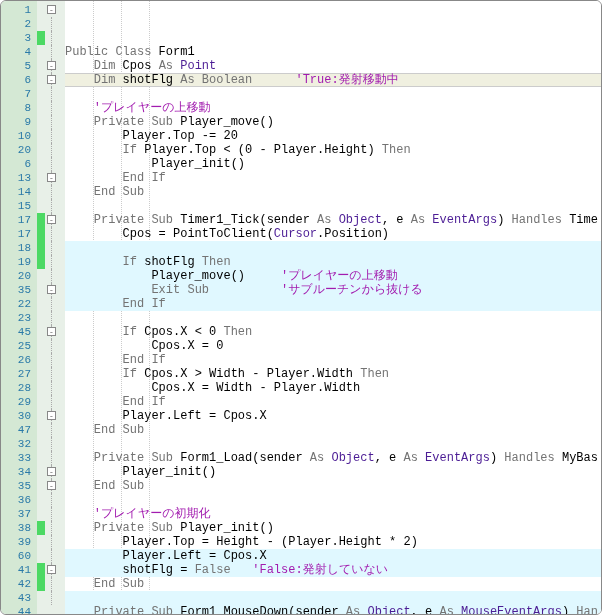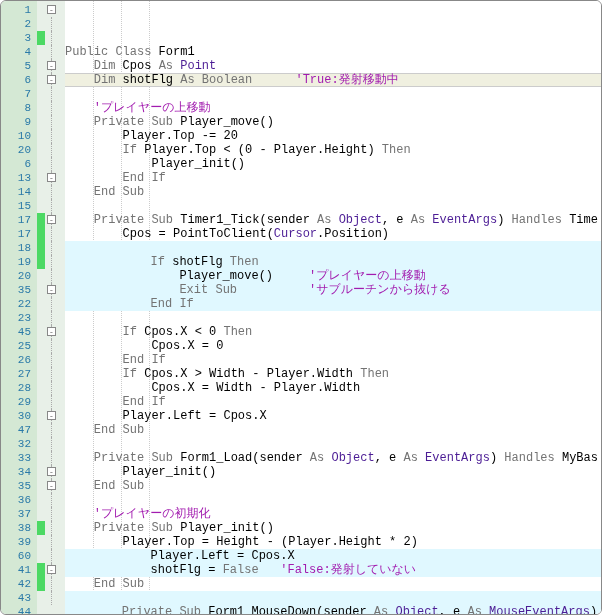--- a/index.html
+++ b/index.html
@@ -9,21 +9,21 @@
 .gutter .ln { color: #2a7aa8; height: 14px; line-height: 14px; padding-right: 6px; font-size: 11px; }
 .markers { width: 8px; background: #e8f0e8; flex-shrink: 0; padding-top: 2px; }
 .markers .m { height: 14px; }
 .markers .m.c { background: #4cd964; }
 .fold { width: 20px; background: #e8f0e8; flex-shrink: 0; padding-top: 2px; position: relative; }
 .fold .f { height: 14px; position: relative; }
 .fold .box { position: absolute; left: 2px; top: 2px; width: 9px; height: 9px; border: 1px solid #888; background: #fff; font-size: 8px; line-height: 7px; text-align: center; color: #555; cursor: pointer; }
 .fold .line { position: absolute; left: 6px; top: 0; bottom: 0; border-left: 1px dotted #aaa; }
 .code { flex: 1; background: #fff; padding-top: 2px; overflow: hidden; white-space: pre; position: relative; }
 .code .row { height: 14px; line-height: 14px; position: relative; }
-.code .row.hl { background: #e0f8ff; padding-left: 28px; }
+.code .row.hl { background: #e0f8ff; }
 .code .row.sel { background: #f0f0e0; border-top: 1px solid #ccc; border-bottom: 1px solid #ccc; height: 14px; line-height: 12px; }
 .guides { position: absolute; left: 0; top: 0; bottom: 0; }
 .guide { position: absolute; top: 0; bottom: 0; border-left: 1px dotted #ccc; }
 .kw { color: #737373; }
 .ty { color: #4c1d95; }
 .cm { color: #a21caf; }
 .id { color: #000; }
 </style>
 </head>
 <body>

